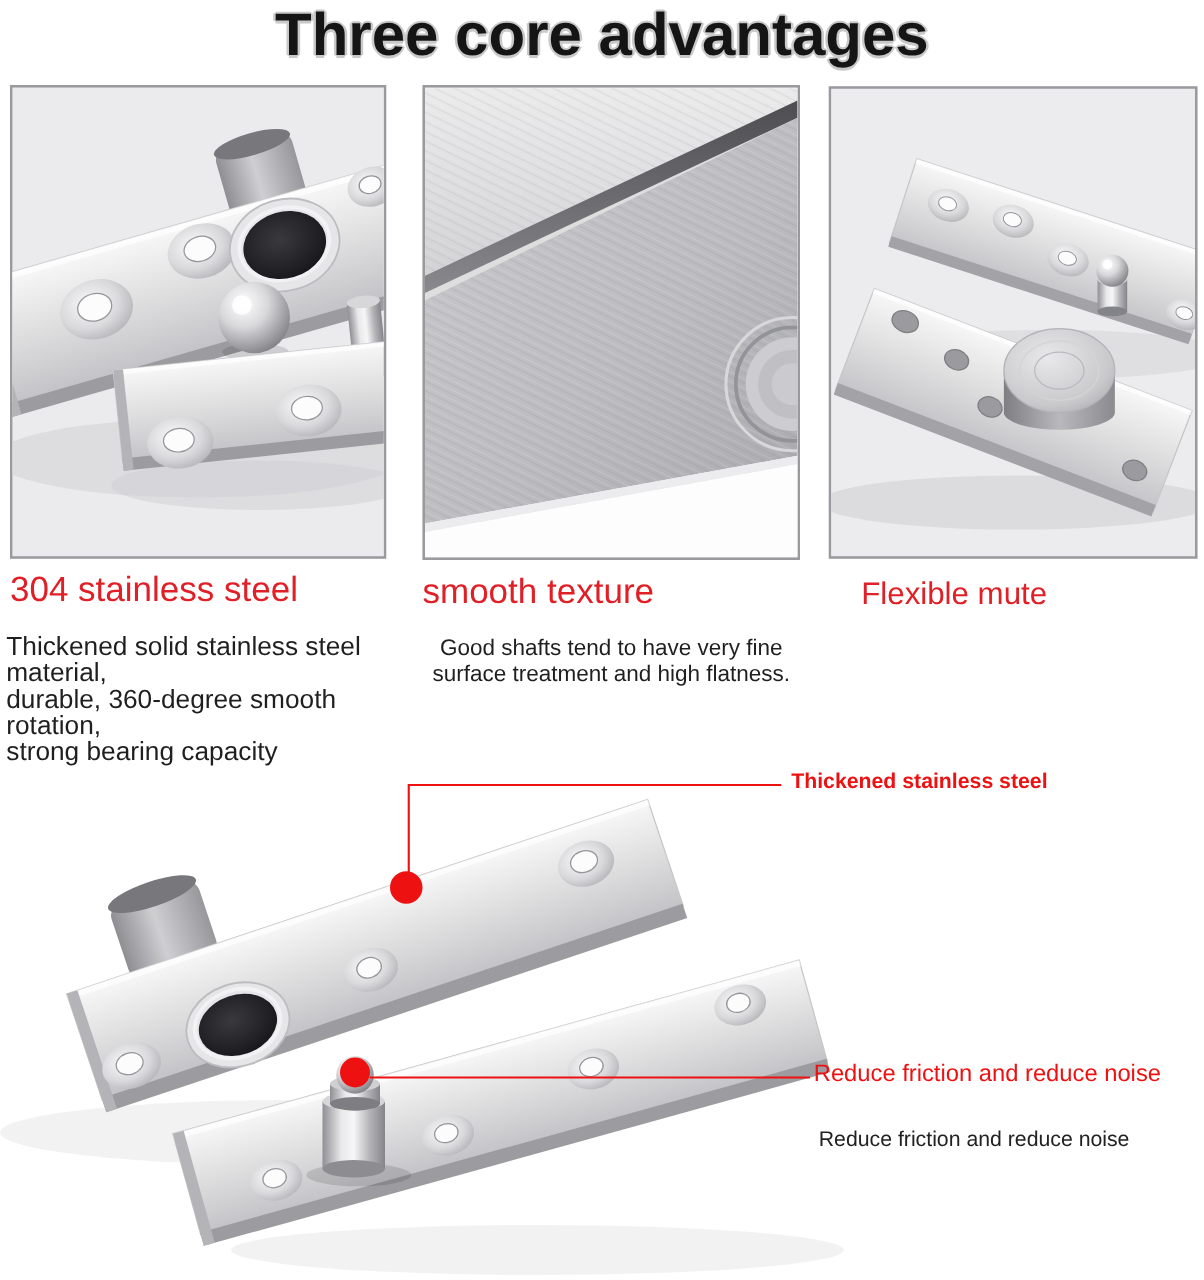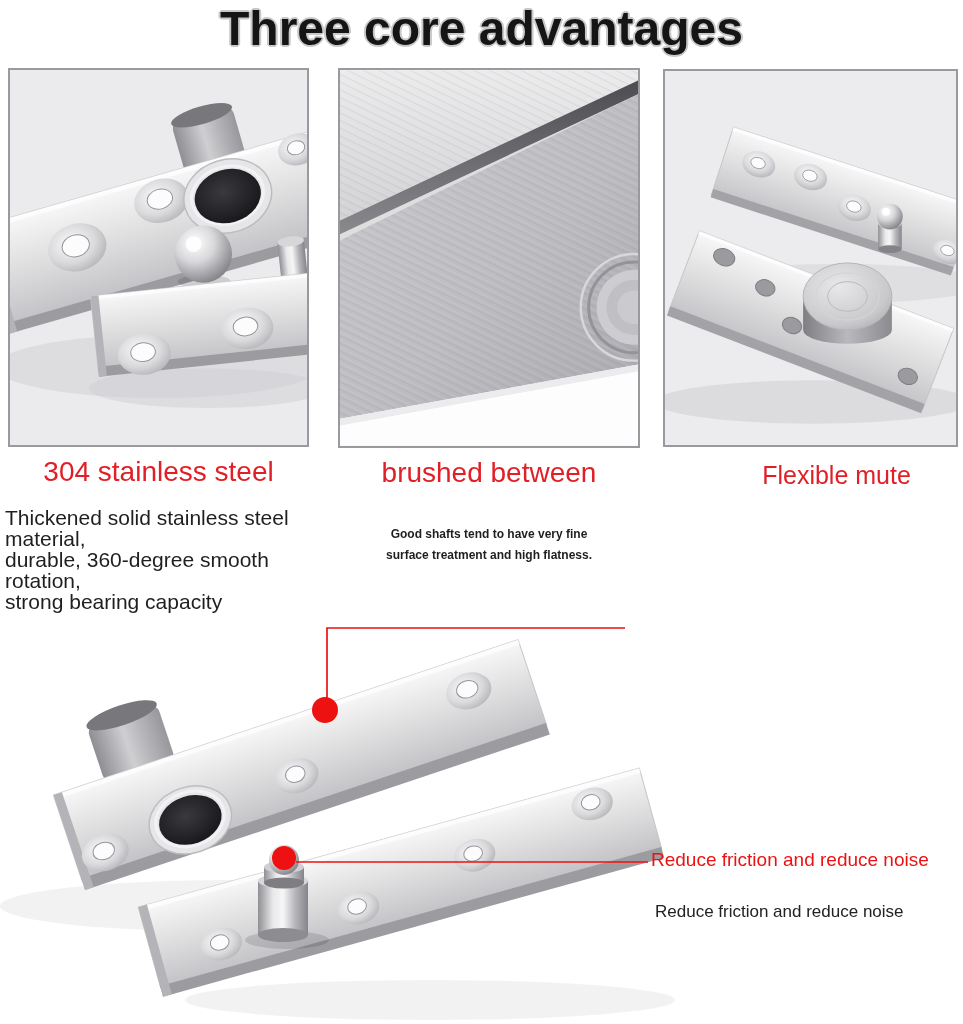--- a/index.html
+++ b/index.html
@@ -7,27 +7,27 @@
         font-family:"Liberation Sans","DejaVu Sans",sans-serif;}
   .title{position:absolute;left:0;top:0;width:100%;margin:0;text-align:center;
          font-size:48px;line-height:58px;font-weight:bold;color:#151515;
          text-shadow:-2px 0 0 #c9c9c9,2px 0 0 #c9c9c9,0 -2px 0 #c9c9c9,0 2px 0 #c9c9c9,
                      -1px -1px 0 #c9c9c9,1px -1px 0 #c9c9c9,-1px 1px 0 #c9c9c9,1px 1px 0 #c9c9c9;}
   .panel{position:absolute;box-sizing:border-box;border:2px solid #9a9a9e;background:#ebebed;}
   .panel svg{display:block;width:100%;height:100%;}
   .panel-1{left:8px;top:68px;width:301px;height:379px;}
   .panel-2{left:338px;top:68px;width:302px;height:380px;}
   .panel-3{left:663px;top:69px;width:295px;height:378px;}
-  .heading{position:absolute;font-weight:400;color:var(--heading-red,#e01f26);text-align:center;}
+  .heading{position:absolute;font-weight:400;color:var(--heading-red,#e01f26);text-align:left;}
   .heading-1{left:8px;top:456px;width:301px;font-size:28px;}
   .heading-2{left:338px;top:457px;width:302px;font-size:28px;}
   .heading-3{left:689px;top:461px;width:295px;font-size:25px;}
   .adv-body{position:absolute;color:#1f1f1f;white-space:pre-wrap;}
   .body-1{left:5px;top:507px;width:334px;font-size:21px;line-height:21px;text-align:left;}
-  .body-2{left:336px;top:524px;width:306px;font-size:12px;line-height:21px;text-align:center;font-weight:bold;}
+  .body-2{left:336px;top:508px;width:306px;font-size:18px;line-height:21px;text-align:center;}
   .body-3{left:678px;top:499px;width:282px;font-size:14px;line-height:17px;text-align:center;}
   .bottom-photo{position:absolute;left:0;top:588px;width:963px;height:436px;}
   .callout-label{position:absolute;color:var(--callout-red,#ee1111);white-space:pre-wrap;}
   .callout-label-1{left:633px;top:615px;font-size:17px;font-weight:bold;}
   .callout-label-2{left:651px;top:849px;font-size:19px;font-weight:400;}
   .callout-desc{position:absolute;color:#222222;white-space:pre-wrap;}
   .callout-desc-1{left:639px;top:655px;font-size:17px;line-height:23px;}
   .callout-desc-2{left:655px;top:902px;font-size:17px;}
 </style>
 </head>
@@ -218,21 +218,21 @@
       </g>
 
       <path d="M 140 230 L 140 262 A 45 14 0 0 0 230 262 L 230 230 Z" fill="url(#g-bossSide)"></path>
       <ellipse cx="185" cy="228" rx="45" ry="34" fill="url(#g-bossTop)" stroke="#b3b3b8" stroke-width="1"></ellipse>
       <ellipse cx="185" cy="228" rx="32" ry="24" fill="none" stroke="#d4d4d7" stroke-width="1.2"></ellipse>
       <ellipse cx="185" cy="228" rx="20" ry="15" fill="none" stroke="#b9b9be" stroke-width="1"></ellipse>
     </svg>
   </figure>
 
   <div class="heading heading-1">304 stainless steel</div>
-  <div class="heading heading-2">brushed between</div>
+  <div class="heading heading-2">smooth texture</div>
   <div class="heading heading-3">Flexible mute</div>
 
   <div class="adv-body body-1">Thickened solid stainless steel material,
 durable, 360-degree smooth rotation,
 strong bearing capacity</div>
   <div class="adv-body body-2">Good shafts tend to have very fine
 surface treatment and high flatness.</div>
 
   <div class="bottom-photo">
     <svg viewBox="0 0 963 436" style="display:block;width:100%;height:100%">
@@ -285,16 +285,17 @@
       <ellipse cx="284" cy="279" rx="20" ry="6" fill="#d0d0d4"></ellipse>
       <circle cx="284" cy="272" r="15" fill="url(#g-ball)"></circle>
 
       <path d="M 625 40 L 327 40 L 327 112" fill="none" stroke="var(--callout-red,#ee1111)" stroke-width="1.7"></path>
       <circle cx="325" cy="122" r="13" fill="var(--callout-red,#ee1111)"></circle>
       <path d="M 296 274 L 648 274" fill="none" stroke="var(--callout-red,#ee1111)" stroke-width="1.7"></path>
       <circle cx="284" cy="270" r="12" fill="var(--callout-red,#ee1111)"></circle>
     </svg>
   </div>
 
+  <div class="callout-label callout-label-1">Thickened stainless steel</div>
   <div class="callout-label callout-label-2">Reduce friction and reduce noise</div>
   <div class="callout-desc callout-desc-2">Reduce friction and reduce noise</div>
 
 </div>
 
 </body></html>

